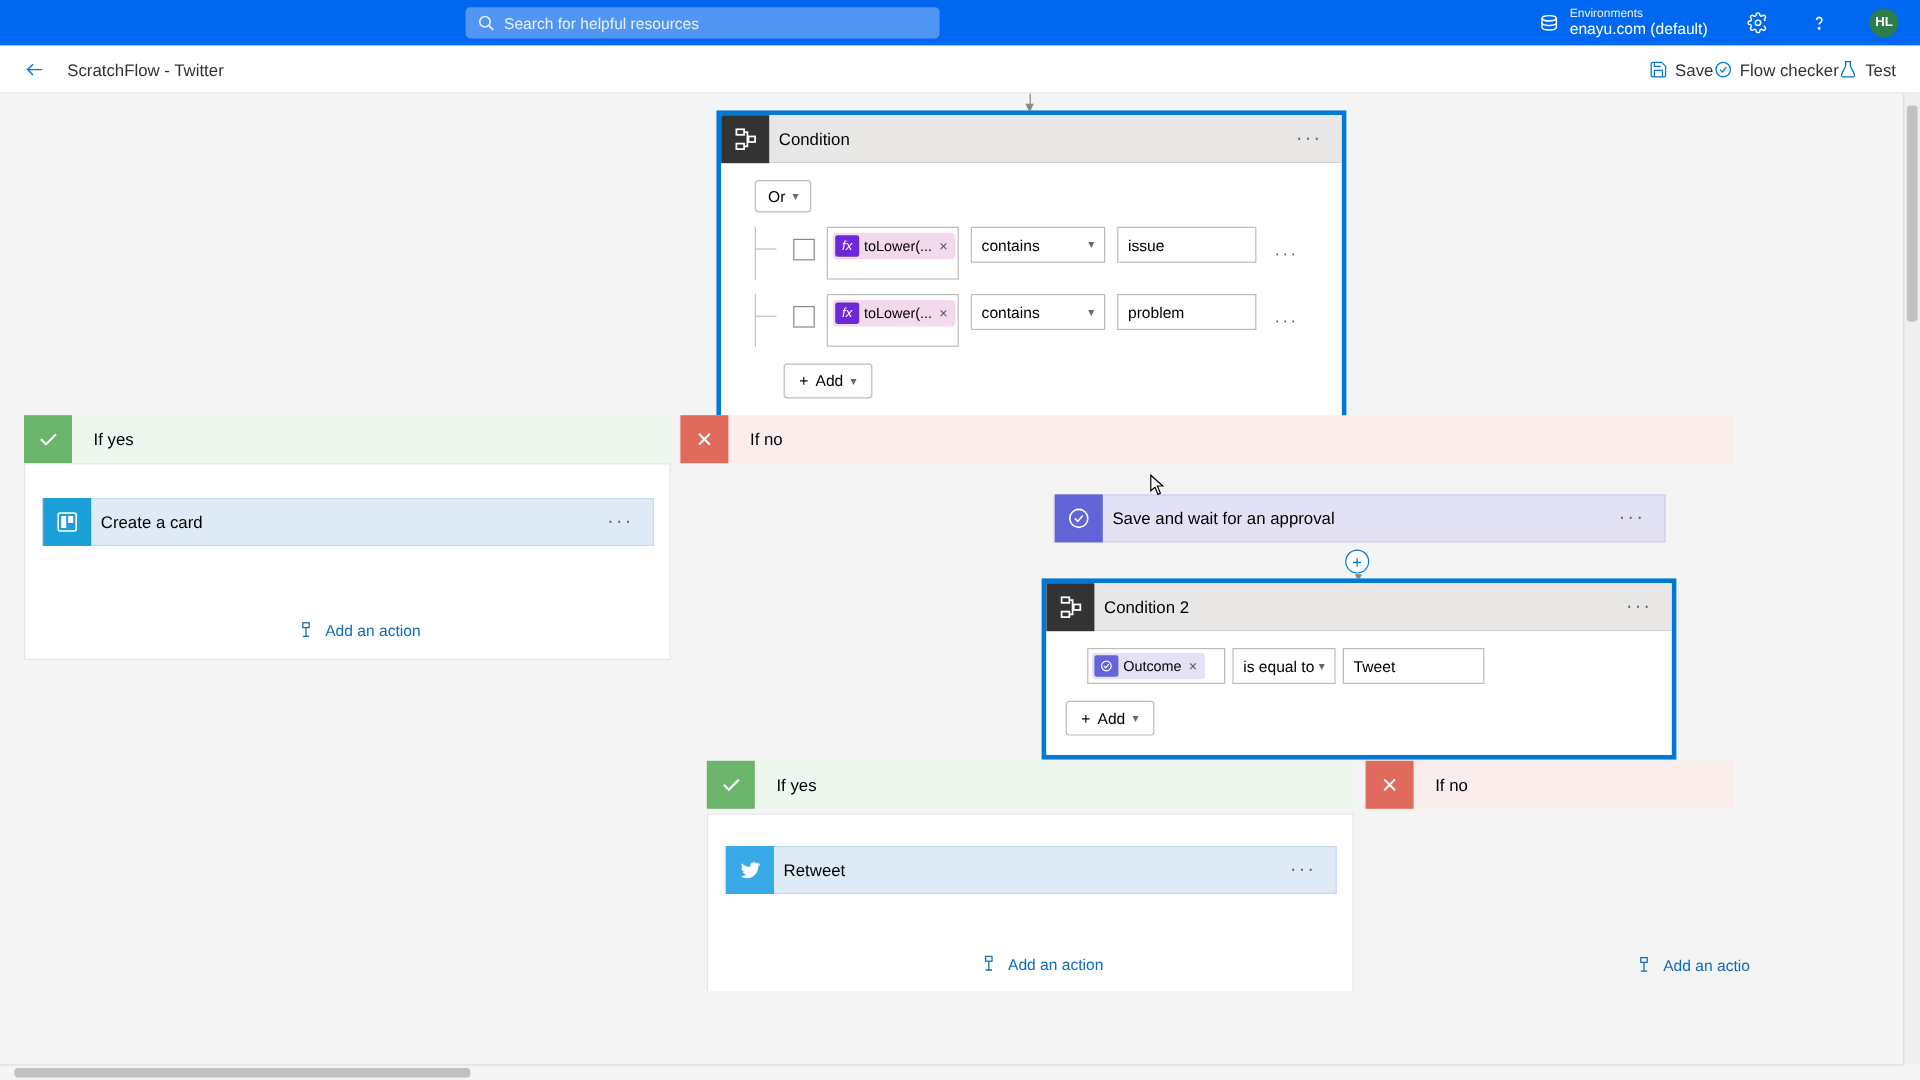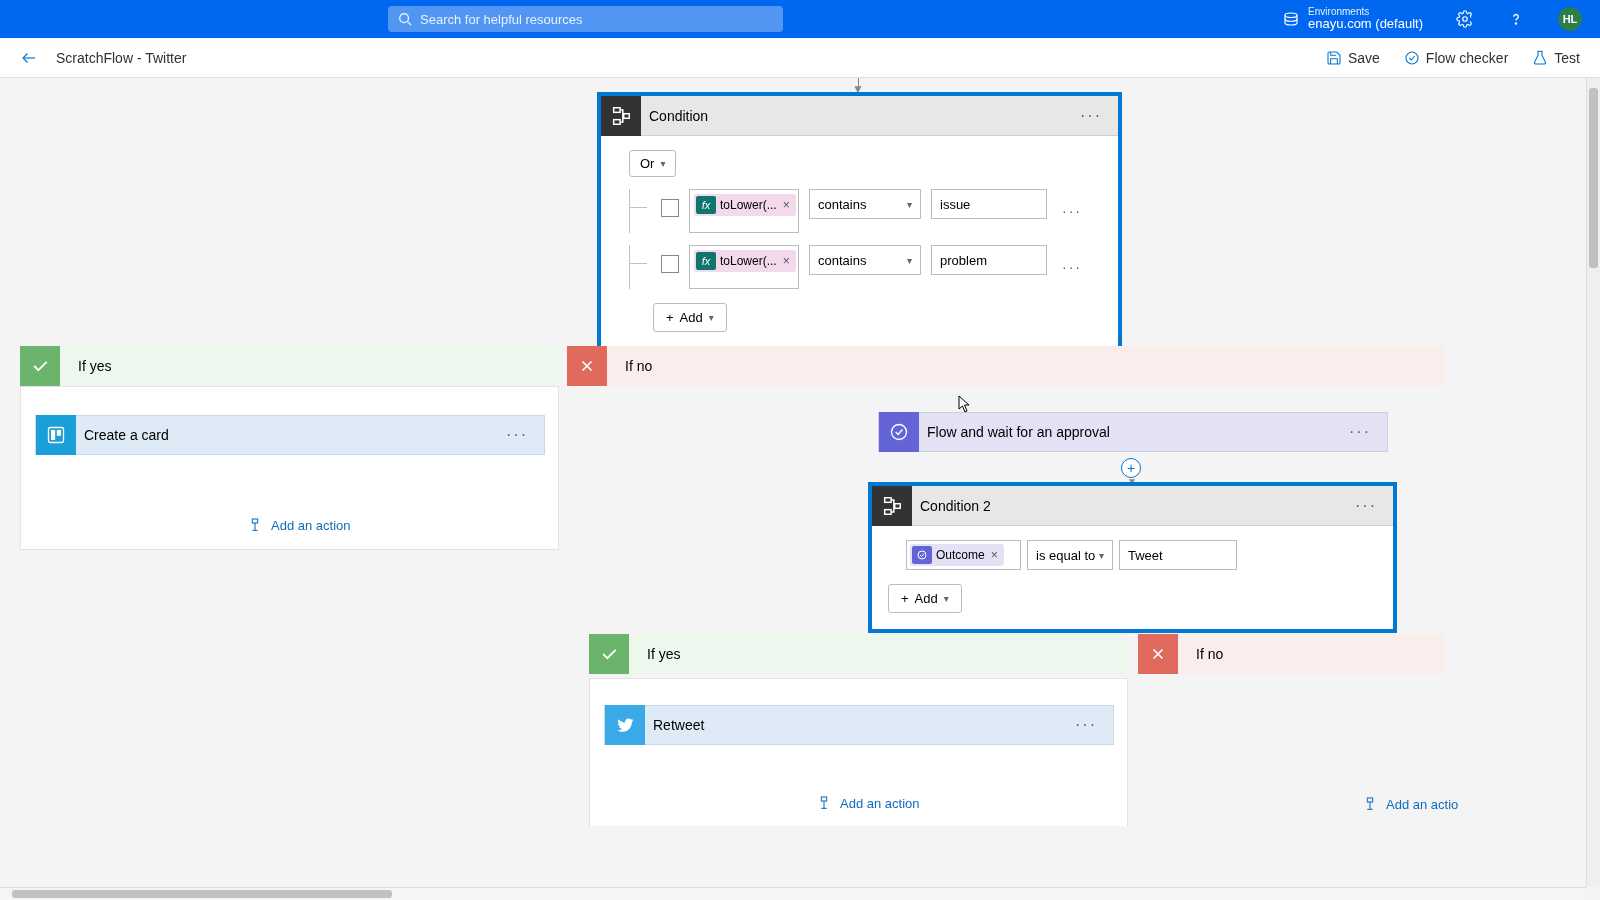--- a/index.html
+++ b/index.html
@@ -13,21 +13,21 @@
 .top-right { margin-left: auto; display: flex; align-items: center; gap: 33px; }
 .env-block { display: flex; align-items: center; gap: 8px; }
 .env-text { line-height: 1.1; }
 .env-text .lbl { font-size: 10px; opacity: .9; }
 .env-text .val { font-size: 13px; }
 .avatar { width: 24px; height: 24px; border-radius: 50%; background: #2d7d4d; display: flex; align-items: center; justify-content: center; font-size: 11px; font-weight: 600; }
 
 
 .toolbar { height: 40px; background: #fff; border-bottom: 1px solid #e1dfdd; display: flex; align-items: center; padding: 0 20px; color: #323130; }
 .back-ico { color: #0078d4; margin-right: 18px; display: flex; cursor: pointer; }
-.tool-right { margin-left: auto; display: flex; gap: 24px; }
+.tool-right { margin-left: auto; display: flex; }
 .tool-btn { display: flex; align-items: center; gap: 6px; color: #323130; cursor: pointer; font-size: 14px; }
 .tool-btn span.i { color: #0078d4; display: flex; }
 
 
 .canvas { position: relative; height: 822px; background: #f4f4f4; overflow: hidden; }
 .card { position: absolute; background: #fff; border: 1px solid #d0d0d0; }
 .card-head { height: 40px; display: flex; align-items: center; background: #e9e7e5; border-bottom: 1px solid #d0d0d0; }
 .cond-head { background: #e9e7e5; }
 .card-icon { width: 40px; height: 40px; display: flex; align-items: center; justify-content: center; }
 .card-title { font-size: 14px; padding-left: 8px; flex: 1; }
@@ -35,21 +35,21 @@
 
 .condition-box { border: 4px solid #0078d4; }
 .cond-body { padding: 14px 28px 16px 28px; background: #fff; }
 
 .or-chip { display: inline-flex; align-items: center; gap: 6px; border: 1px solid #bcbcbc; border-radius: 3px; padding: 5px 10px; font-size: 13px; }
 
 .row { display: flex; align-items: flex-start; margin-top: 12px; gap: 10px; }
 .chk { width: 18px; height: 18px; border: 1px solid #888; background: #fff; margin-top: 10px; cursor: pointer; }
 .token-wrap { width: 110px; height: 44px; border: 1px solid #bcbcbc; display: flex; align-items: flex-start; padding: 4px; }
 .fx-token { display: inline-flex; align-items: center; background: #f3d9ec; border-radius: 3px; padding: 2px 4px 2px 2px; font-size: 12px; gap: 4px; }
-.fx-badge { width: 20px; height: 18px; background: #0f766e; color: #fff; font-style: italic; font-size: 11px; display: flex; align-items: center; justify-content: center; border-radius: 2px; }
+.fx-badge { width: 20px; height: 18px; background: #6d28d9; color: #fff; font-style: italic; font-size: 11px; display: flex; align-items: center; justify-content: center; border-radius: 2px; }
 .fx-x { cursor: pointer; color: #555; padding: 0 2px; }
 .op-sel { width: 112px; height: 30px; border: 1px solid #bcbcbc; display: flex; align-items: center; justify-content: space-between; padding: 0 8px; font-size: 13px; margin-top: 0; cursor: pointer; }
 .val-in { width: 116px; height: 30px; border: 1px solid #bcbcbc; padding: 0 8px; font-size: 13px; outline: none; }
 .row-more { color: #595959; cursor: pointer; letter-spacing: 2px; align-self: center; padding: 0 5px; }
 
 .tree-stub { width: 22px; align-self: stretch; position: relative; }
 .tree-stub::before { content: ""; position: absolute; left: 0; top: 0; width: 1px; height: 100%; background: #c0c0c0; }
 .tree-stub::after { content: ""; position: absolute; left: 0; top: 18px; width: 18px; height: 1px; background: #c0c0c0; }
 
 .add-btn { display: inline-flex; align-items: center; gap: 6px; border: 1px solid #bcbcbc; border-radius: 3px; padding: 6px 12px; font-size: 13px; margin-top: 14px; margin-left: 24px; cursor: pointer; }
@@ -288,21 +288,21 @@
     <span class="branch-label">If no</span>
   </div>
 
   <div class="action-card purple" style="left:878px; top:334px; width:510px;">
     <div class="card-icon ic-approval">
       <svg width="20" height="20" viewBox="0 0 24 24" fill="none" stroke="#fff" stroke-width="1.6">
           <circle cx="12" cy="12" r="9"></circle>
           <polyline points="8 12 11 15 16 9"></polyline>
         </svg>
     </div>
-    <span class="card-title">Flow and wait for an approval</span>
+    <span class="card-title">Save and wait for an approval</span>
     <span class="more">···</span>
   </div>
 
   <div class="plus-node" style="left:1121px; top:380px;">+</div>
   <span style="position:absolute; left:1127px; top:398px; color:#8a8886; font-size:10px;">▼</span>
 
   <div class="card condition-box" style="left:868px; top:404px; width:529px;">
     <div class="card-head cond-head">
       <div class="card-icon ic-cond">
         <svg width="22" height="22" viewBox="0 0 24 24" fill="none" stroke="#fff" stroke-width="1.6">

